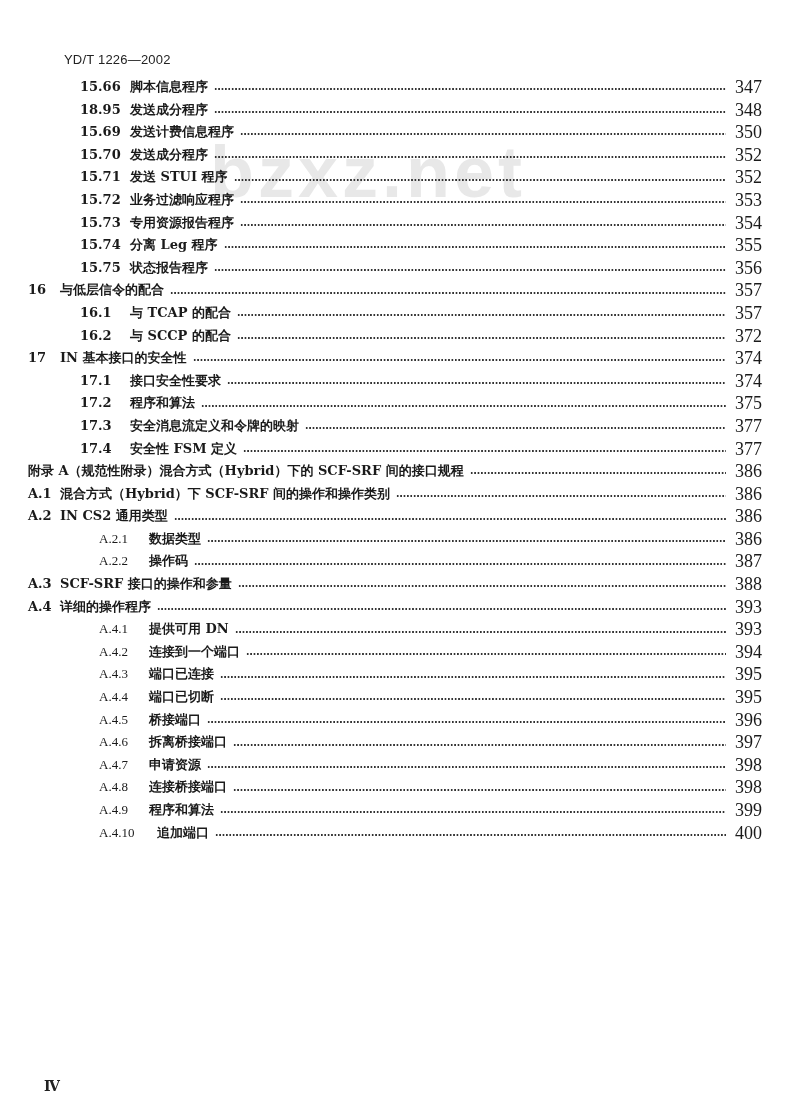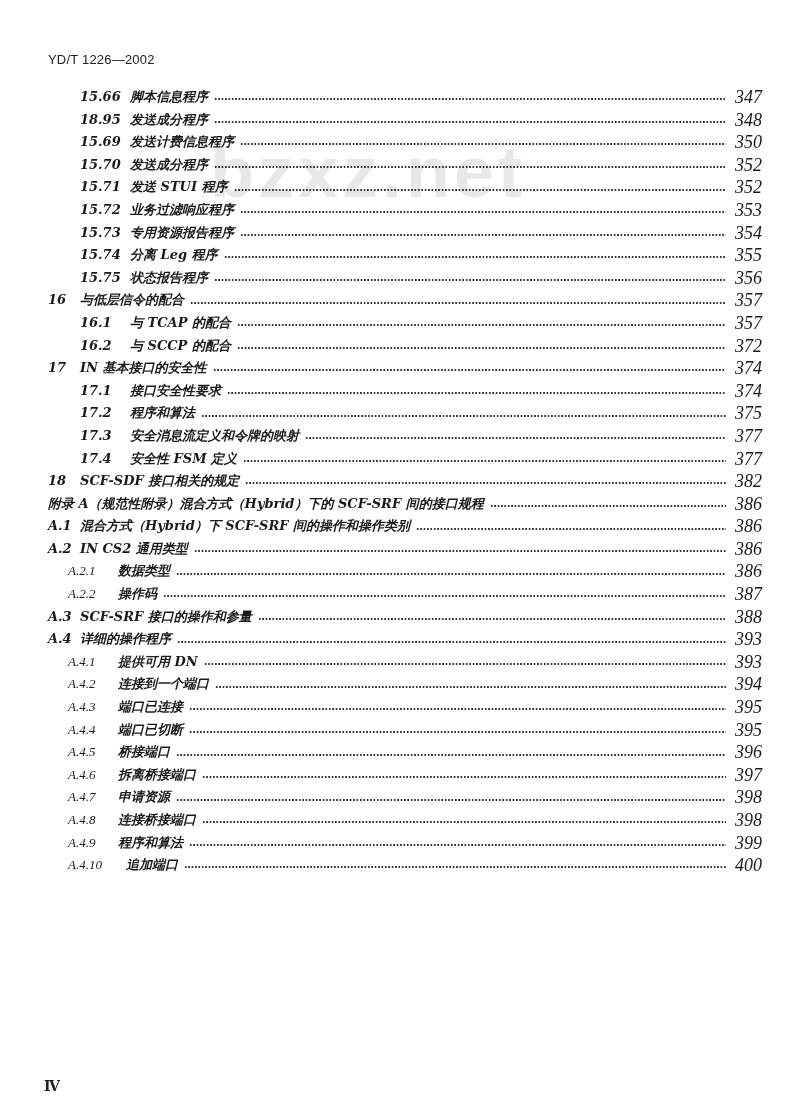--- a/index.html
+++ b/index.html
@@ -10,21 +10,21 @@
     body {
       width: 800px;
       height: 1120px;
       position: relative;
       overflow: hidden;
       color: #1a1a1a;
       font-family: "DejaVu Serif", "Liberation Serif", serif;
     }
     .header {
       position: absolute;
-      left: 48px;
+      left: 64px;
       top: 52px;
       font-family: "Liberation Sans", "DejaVu Sans", sans-serif;
       font-size: 13px;
       color: #222;
       letter-spacing: 0.2px;
     }
     .watermark {
       position: absolute;
       left: 210px;
       top: 136px;
@@ -33,24 +33,23 @@
       font-size: 72px;
       letter-spacing: 4px;
       color: rgba(150,150,150,0.22);
       pointer-events: none;
       line-height: 1;
       z-index: 0;
     }
     .toc {
       position: absolute;
       left: 0;
-      top: 86px;
+      top: 76px;
       width: 800px;
       z-index: 1;
-      font-style: italic;
     }
     .entry {
       position: relative;
       height: 22.6px;
       line-height: 22.6px;
       font-size: 13px;
       display: flex;
       align-items: center;
       white-space: nowrap;
     }
@@ -74,25 +73,25 @@
       background-size: 3.4px 2px;
       background-repeat: repeat-x;
     }
     .entry .page {
       flex: 0 0 30px;
       text-align: right;
       font-family: "Liberation Serif", "DejaVu Serif", serif;
       font-size: 18px;
       padding-right: 0;
     }
-    .lv0 { padding-left: 48px; }
+    .lv0 { padding-left: 28px; }
     .lv0 .num { width: 32px; }
     .lv1 { padding-left: 80px; }
     .lv1 .num { width: 50px; }
-    .lv2 { padding-left: 68px; }
+    .lv2 { padding-left: 99px; }
     .lv2 .num { width: 50px; font-weight: normal; font-family: "Liberation Serif", serif; }
     .entry-wrap { padding-right: 38px; }
     .footer {
       position: absolute;
       left: 44px;
       top: 1078px;
       font-family: "Liberation Serif", "DejaVu Serif", serif;
       font-weight: bold;
       font-size: 14px;
       color: #222;
@@ -202,26 +201,20 @@
       <span class="title">安全消息流定义和令牌的映射</span>
       <span class="leader"></span>
       <span class="page">377</span>
     </div>
   <div class="entry lv1 entry-wrap">
       <span class="num">17.4</span>
       <span class="title">安全性 FSM 定义</span>
       <span class="leader"></span>
       <span class="page">377</span>
     </div>
-  <div class="entry lv0 entry-wrap">
-      <span class="num">18</span>
-      <span class="title">SCF-SDF 接口相关的规定</span>
-      <span class="leader"></span>
-      <span class="page">382</span>
-    </div>
   <div class="entry lv0 app entry-wrap">
       <span class="title">附录 A（规范性附录）混合方式（Hybrid）下的 SCF-SRF 间的接口规程</span>
       <span class="leader"></span>
       <span class="page">386</span>
     </div>
   <div class="entry lv0 entry-wrap">
       <span class="num">A.1</span>
       <span class="title">混合方式（Hybrid）下 SCF-SRF 间的操作和操作类别</span>
       <span class="leader"></span>
       <span class="page">386</span>

